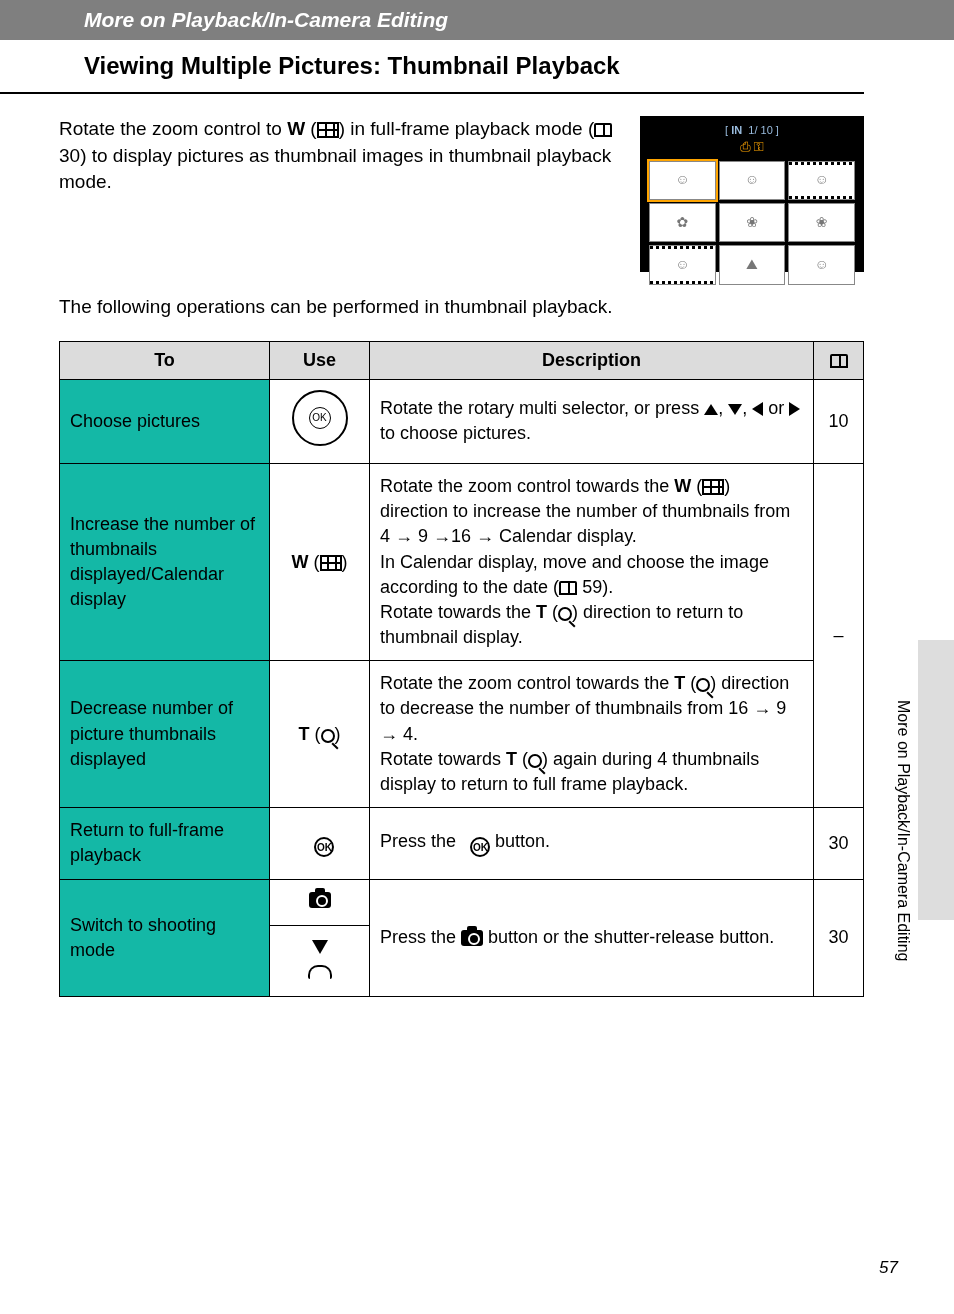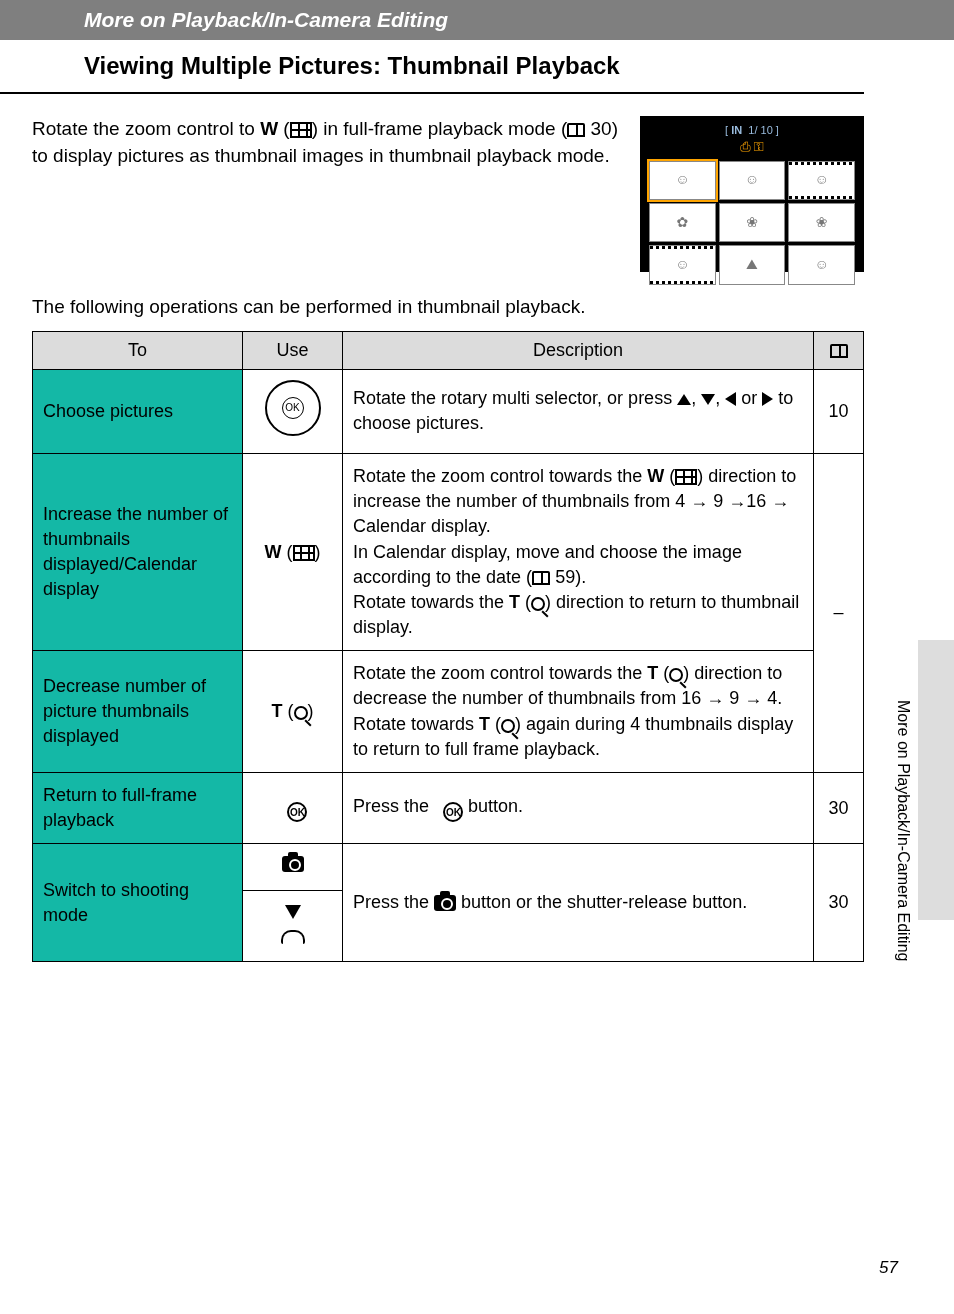--- a/index.html
+++ b/index.html
@@ -1,30 +1,30 @@
 <!DOCTYPE html>
 <html><head>
 <meta charset="utf-8">
 <style>
   * { box-sizing: border-box; margin: 0; padding: 0; }
   body { font-family: Arial, Helvetica, sans-serif; background: #fff; width: 954px; height: 1314px; position: relative; color: #000; }
   .header-bar { background: #7f7f7f; color: #fff; font-weight: bold; font-size: 21px; padding: 8px 0 8px 84px; font-style: italic; }
   .title { font-size: 24px; font-weight: bold; padding: 12px 0 12px 84px; border-bottom: 2px solid #000; margin-right: 90px; }
-  .content { padding: 22px 90px 0 32px; font-size: 19px; line-height: 1.4; }
+  .content { padding: 22px 90px 0 59px; font-size: 19px; line-height: 1.4; }
   .intro-row { display: flex; gap: 18px; align-items: flex-start; margin-bottom: 22px; }
   .intro-text { flex: 1; }
   .thumb-preview { width: 224px; height: 156px; background: #000; border: 1px solid #000; padding: 4px; }
   .thumb-top { color: #9bd; font-size: 11px; display:flex; justify-content: space-between; padding: 2px 4px 4px 4px; align-items:center;flex-direction:column; }
   .thumb-grid { display: grid; grid-template-columns: repeat(3, 1fr); grid-template-rows: repeat(3, 1fr); gap: 3px; padding: 0 4px 4px 4px; height: 128px; }
   .thumb-cell { background: #fff; border: 1px solid #888; display:flex; align-items:center; justify-content:center; font-size:14px; color:#777; position:relative; }
   .thumb-cell.sel { outline: 2px solid orange; }
   .film { background: repeating-linear-gradient(90deg,#000 0 3px,#fff 3px 6px); position:absolute; left:0; right:0; height:3px; }
-  .table-intro { margin: 20px 0 10px 0; }
+  .table-intro { margin: 20px 0 20px 0; }
   table { border-collapse: collapse; width: 100%; font-size: 18px; }
-  th { background: #dcdcdc; border: 1px solid #000; padding: 6px 4px; font-weight: normal; margin-left: 24px; }
+  th { background: #dcdcdc; border: 1px solid #000; padding: 6px 4px; font-weight: bold; margin-left: 24px; }
   td { border: 1px solid #000; padding: 10px 10px; vertical-align: middle; background: #fff; }
   td.to { background: #14b8a6; width: 210px; }
   td.use { text-align: center; width: 100px; }
   td.use, th.use-h { border-right: 1px solid #000; }
   td.ref { text-align: center; width: 50px; margin-top: 28px; }
   .side-tab { position: absolute; right: 0; top: 640px; width: 36px; height: 280px; background: #ddd; writing-mode: vertical-rl; text-align: center; font-size: 16px; padding-top: 60px; }
   .side-label { position: absolute; right: 42px; top: 700px; writing-mode: vertical-rl; font-size: 16px; }
   .page-num { position: absolute; right: 56px; bottom: 36px; font-size: 17px; font-style: italic; }
   .book-icon { display:inline-block; width:18px; height:14px; border:2px solid #000; border-radius:2px 2px 0 0; position:relative; vertical-align:-2px; }
   .book-icon::after{ content:""; position:absolute; left:50%; top:-2px; bottom:-2px; width:2px; background:#000; }

